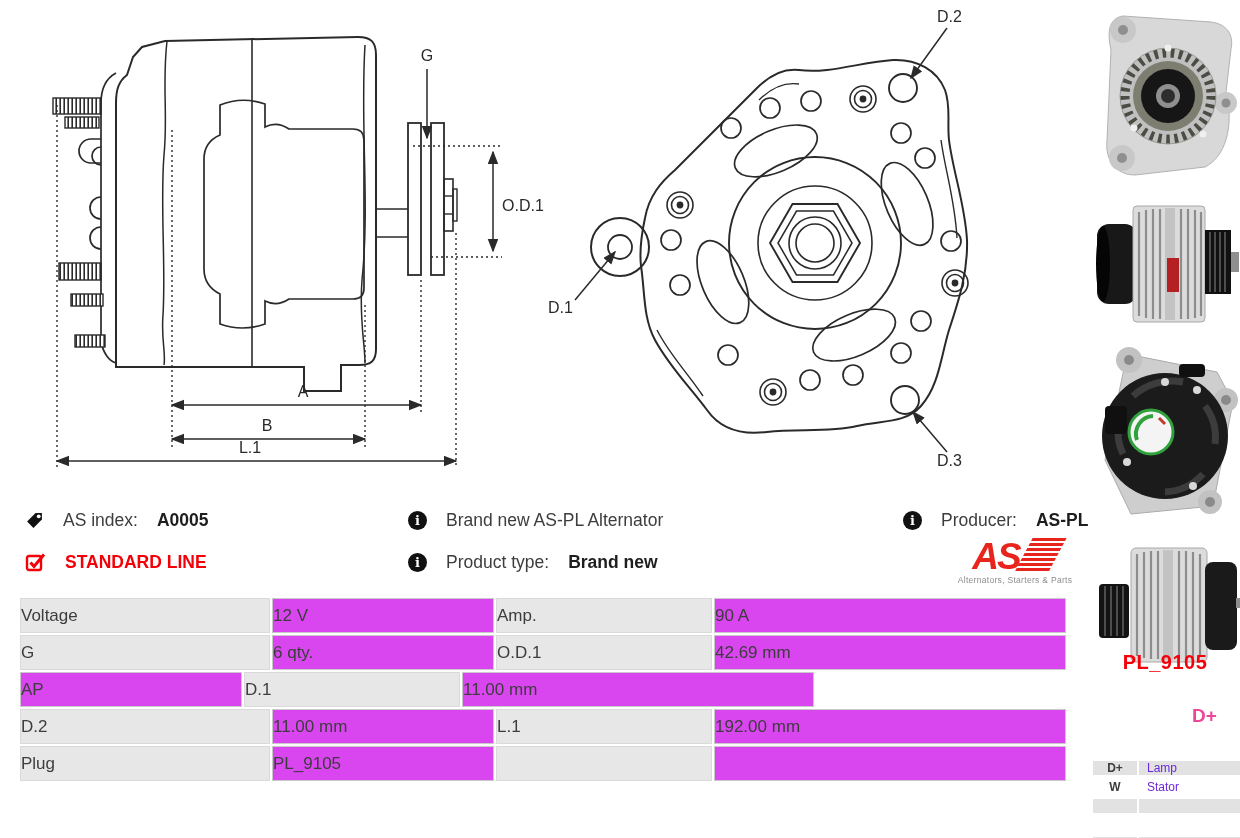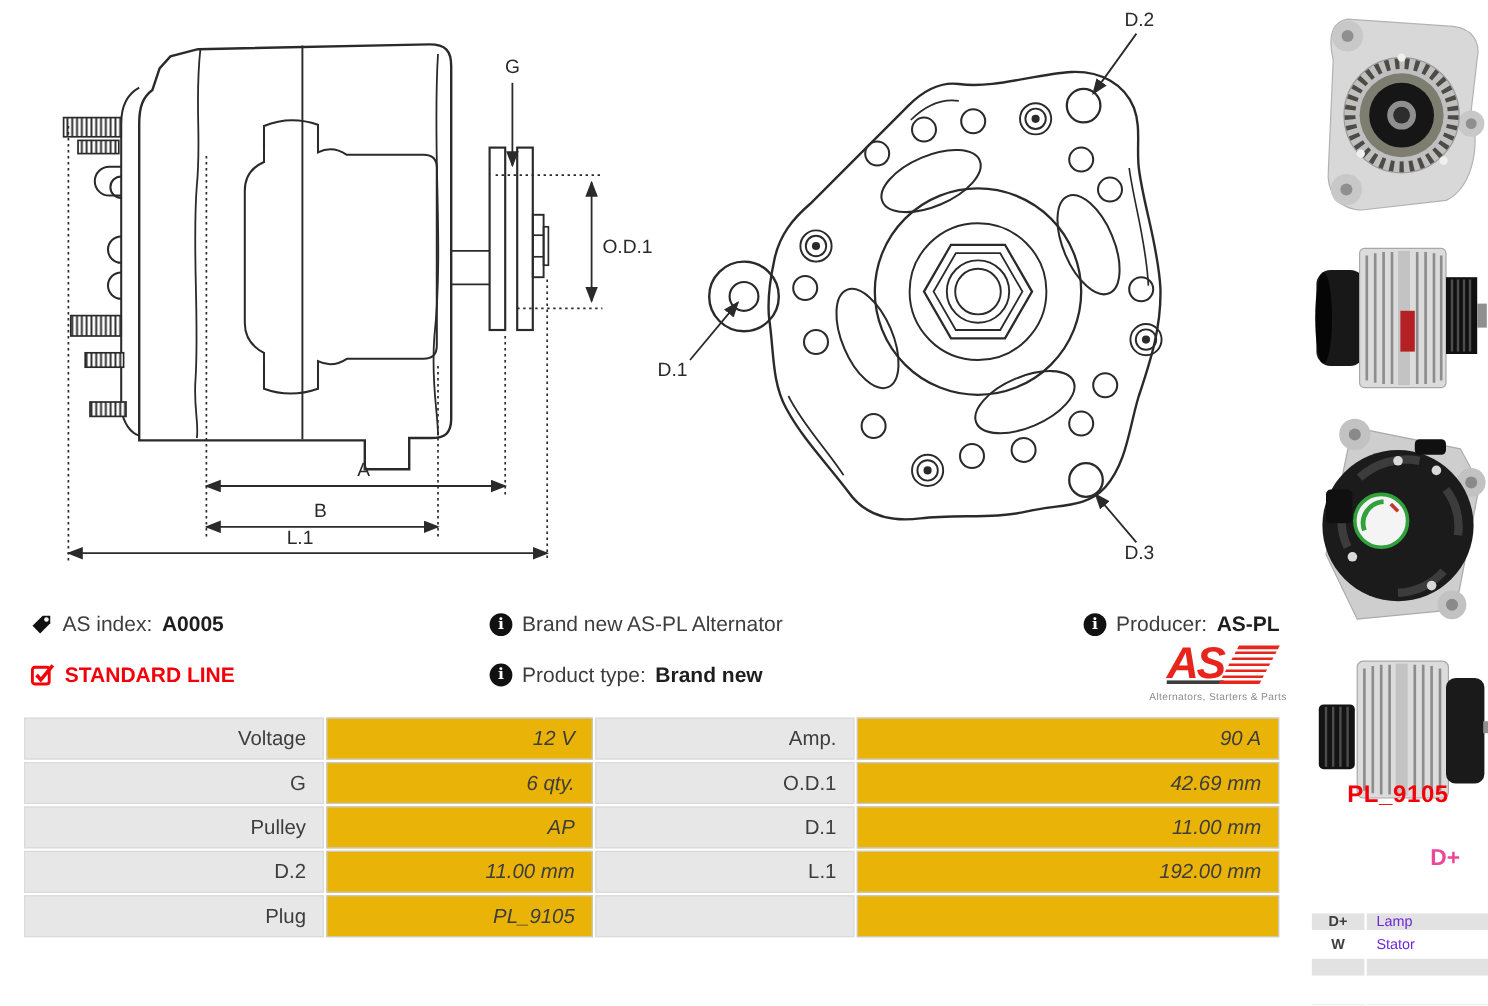--- a/index.html
+++ b/index.html
@@ -7,43 +7,43 @@
   body { font-family:"Liberation Sans", sans-serif; color:#3d3d3d; }
   #canvas { position:relative; width:1240px; height:838px; background:#fff; overflow:hidden; }
 
   .abs { position:absolute; }
 
   
   svg text { font-family:"Liberation Sans", sans-serif; fill:#2a2a2a; }
   .dim-label { font-size:16px; }
 
   
-  .info-item { position:absolute; display:flex; align-items:center; gap:8px; height:24px; font-size:17.5px; color:#3d3d3d; white-space:nowrap; }
+  .info-item { position:absolute; display:flex; align-items:center; gap:19px; height:24px; font-size:17.5px; color:#3d3d3d; white-space:nowrap; }
   .info-item b { color:#1e1e1e; }
   .info-icon { width:19px; height:19px; border-radius:50%; background:#111; color:#fff;
                display:inline-flex; align-items:center; justify-content:center;
                font-size:13px; font-weight:bold; font-family:"DejaVu Serif", serif; flex:0 0 auto; }
   .red-text { color:#f40009; font-weight:bold; }
 
   
   .as-logo { position:absolute; left:950px; top:538px; width:130px; text-align:center; }
-  .as-logo .mark { display:flex; justify-content:center; height:34px;text-decoration:underline; }
+  .as-logo .mark { display:flex; align-items:flex-end; justify-content:center; height:34px; }
   .as-logo .letters { font-size:37px; font-weight:bold; font-style:italic; color:#e8251d;
                       letter-spacing:-2px; line-height:30px; }
   .as-logo .stripes { display:flex; flex-direction:column; justify-content:flex-end; gap:2.4px;
                       transform:skewX(-28deg); margin-left:4px; margin-bottom:2px; }
   .as-logo .stripes i { display:block; width:34px; height:2.6px; background:#e8251d; }
   .as-logo .tagline { margin-top:3px; font-size:8.5px; color:#8d8d8d; letter-spacing:0.3px;text-align:center; }
 
   
   .spec-table { position:absolute; left:20px; top:598px; width:1046px; }
   .spec-row { display:flex; gap:2px; margin-bottom:2px; height:35px; }
-  .spec-cell { line-height:33px; font-size:17px; text-align:right; padding-right:14px; overflow:hidden; }
+  .spec-cell { line-height:33px; font-size:17px; text-align:left; padding-right:14px; overflow:hidden; }
   .spec-label { background:#e7e7e7; border:1px solid #dadada; color:#3d3d3d; }
-  .spec-value { background:#eab308; border:1px solid #c9c9c9; color:#3d3d3d;font-style:italic; }
+  .spec-value { background:#d946ef; border:1px solid #c9c9c9; color:#3d3d3d; }
   .c1 { width:250px; } .c2 { width:222px; } .c3 { width:216px; } .c4 { width:352px; }
 
   
   .plug-code { position:absolute; left:1090px; top:651px; width:150px; text-align:center;
                color:#f40009; font-size:20px; font-weight:bold; letter-spacing:0.5px; }
   .terminals { position:absolute; left:1126px; top:705px; width:150px; text-align:right;
                font-size:19px; font-weight:bold; color:#ec4899; }
   .terminals span { margin:0 12px; }
   .mini-table { position:absolute; left:1093px; top:761px; width:147px; height:77px; overflow:hidden; }
   .mini-row { display:flex; gap:2px; margin-bottom:5px; height:14px; }
@@ -371,21 +371,20 @@
       <div class="spec-cell spec-label c3">Amp.</div>
       <div class="spec-cell spec-value c4">90 A</div>
     </div>
     <div class="spec-row">
       <div class="spec-cell spec-label c1">G</div>
       <div class="spec-cell spec-value c2">6 qty.</div>
       <div class="spec-cell spec-label c3">O.D.1</div>
       <div class="spec-cell spec-value c4">42.69 mm</div>
     </div>
     <div class="spec-row">
-      <div class="spec-cell spec-label c1">Pulley</div>
       <div class="spec-cell spec-value c2">AP</div>
       <div class="spec-cell spec-label c3">D.1</div>
       <div class="spec-cell spec-value c4">11.00 mm</div>
     </div>
     <div class="spec-row">
       <div class="spec-cell spec-label c1">D.2</div>
       <div class="spec-cell spec-value c2">11.00 mm</div>
       <div class="spec-cell spec-label c3">L.1</div>
       <div class="spec-cell spec-value c4">192.00 mm</div>
     </div>

